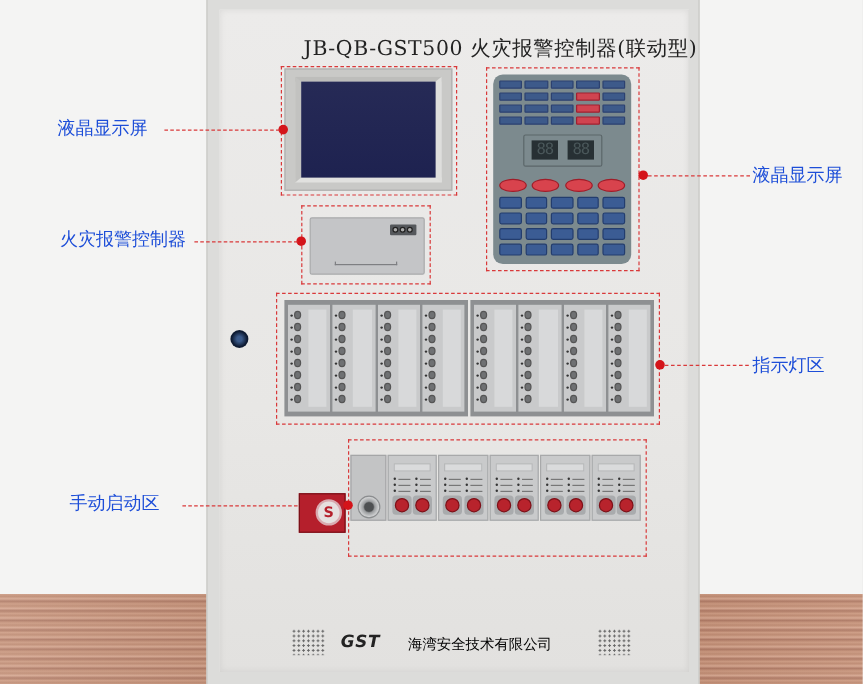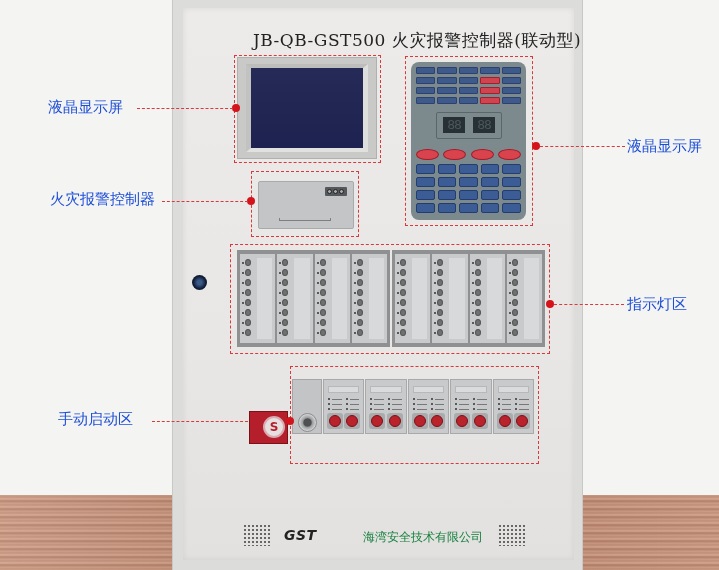--- a/index.html
+++ b/index.html
@@ -188,21 +188,21 @@
   .grille {
     position: absolute; width: 28px; height: 22px;
     background-image: radial-gradient(circle, #666 0.9px, transparent 1.1px);
     background-size: 4px 4px;
   }
   .brand-logo {
     position: absolute; left: 284px; top: 527px; font-size: 14px; font-weight: bold; font-style: italic;
     color: #222; letter-spacing: 0.5px; font-family: "DejaVu Sans", sans-serif;
   }
   .company {
-    position: absolute; left: 363px; top: 529px; font-size: 12px; color: #15803d; white-space: nowrap;
+    position: absolute; left: 340px; top: 529px; font-size: 12px; color: #000000; white-space: nowrap;
   }
 </style>
 </head>
 <body>
 
 <div class="floor"></div>
 
 <div class="cabinet">
   <div class="cabinet-inner">
     <div class="title">JB-QB-GST500  火灾报警控制器(联动型)</div>

